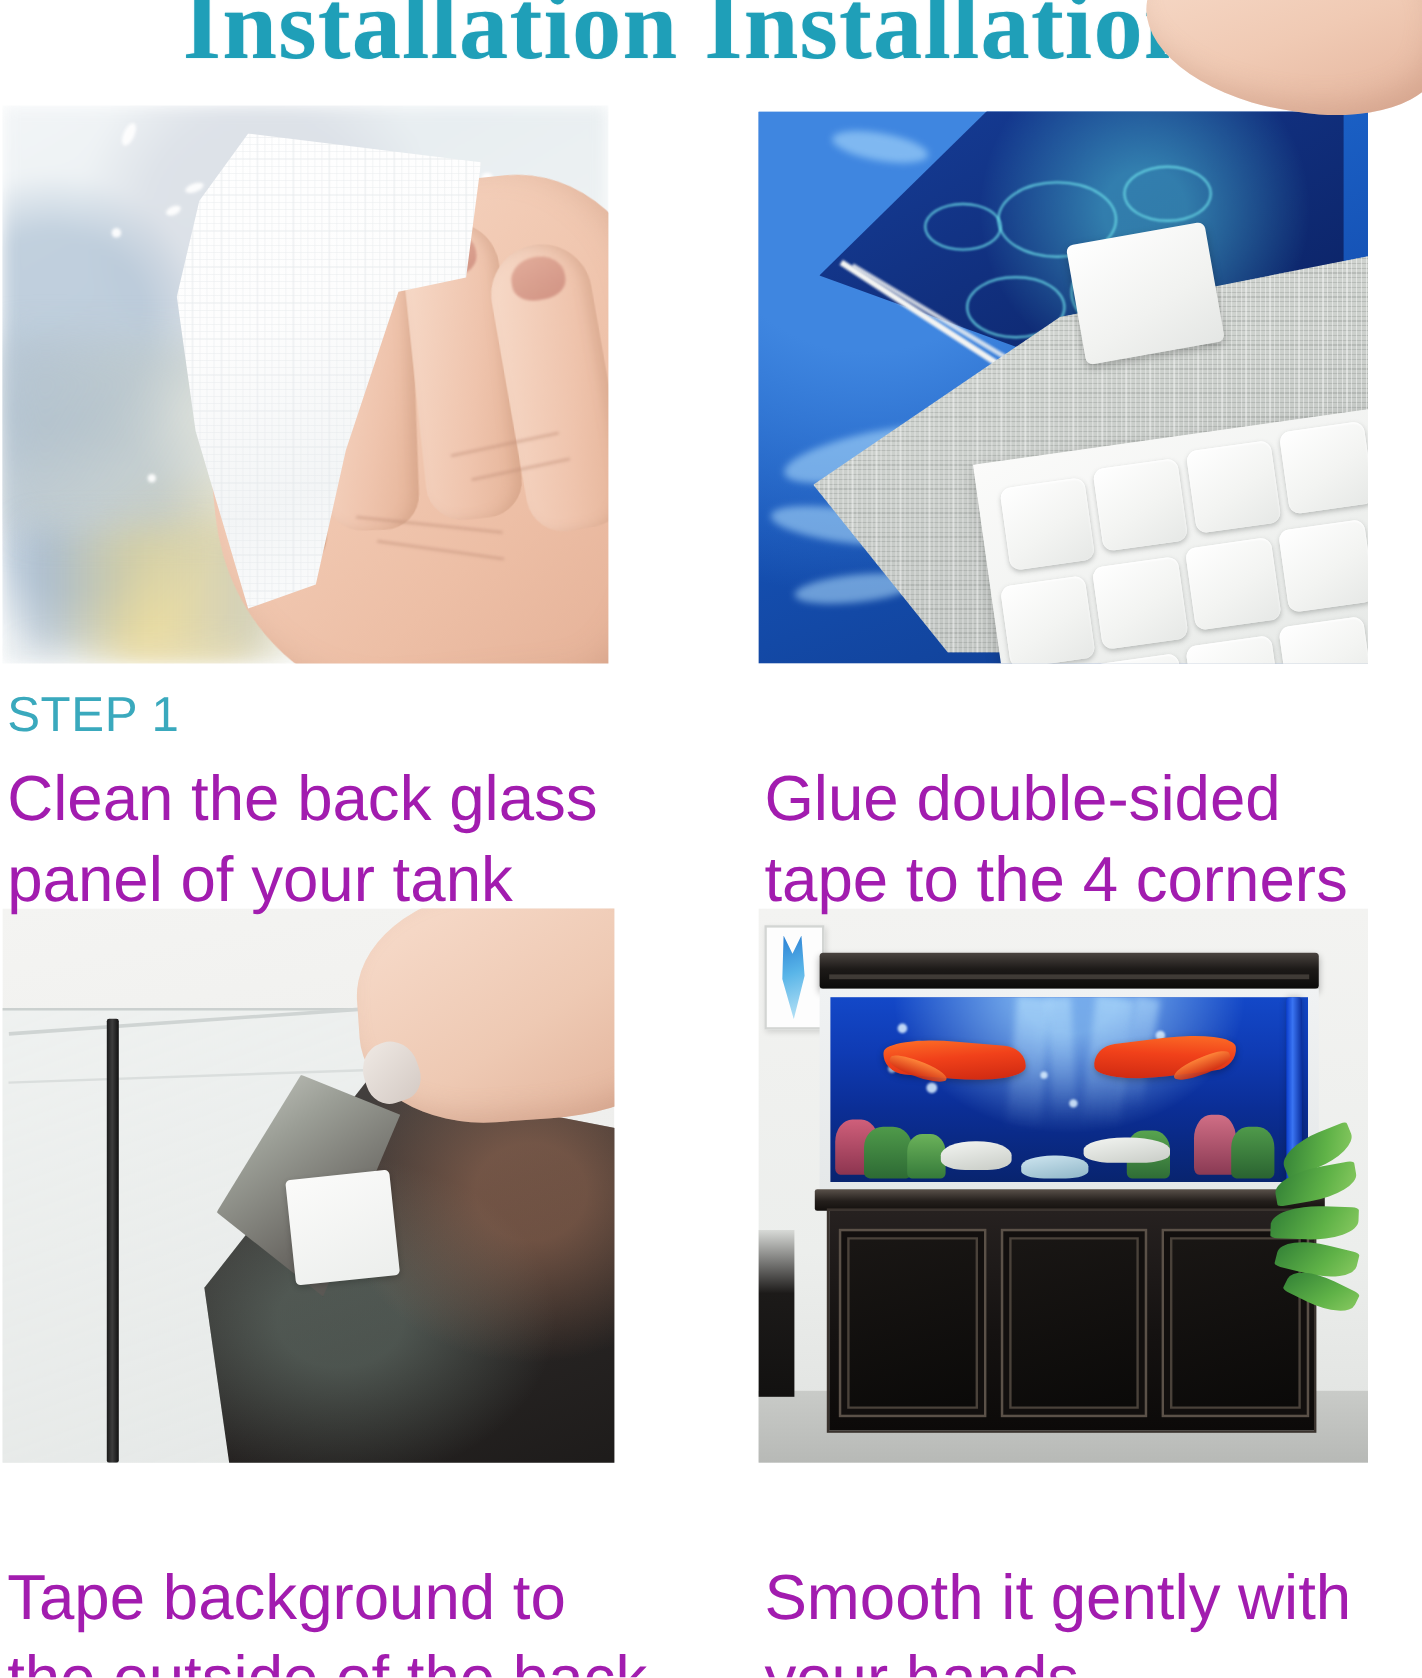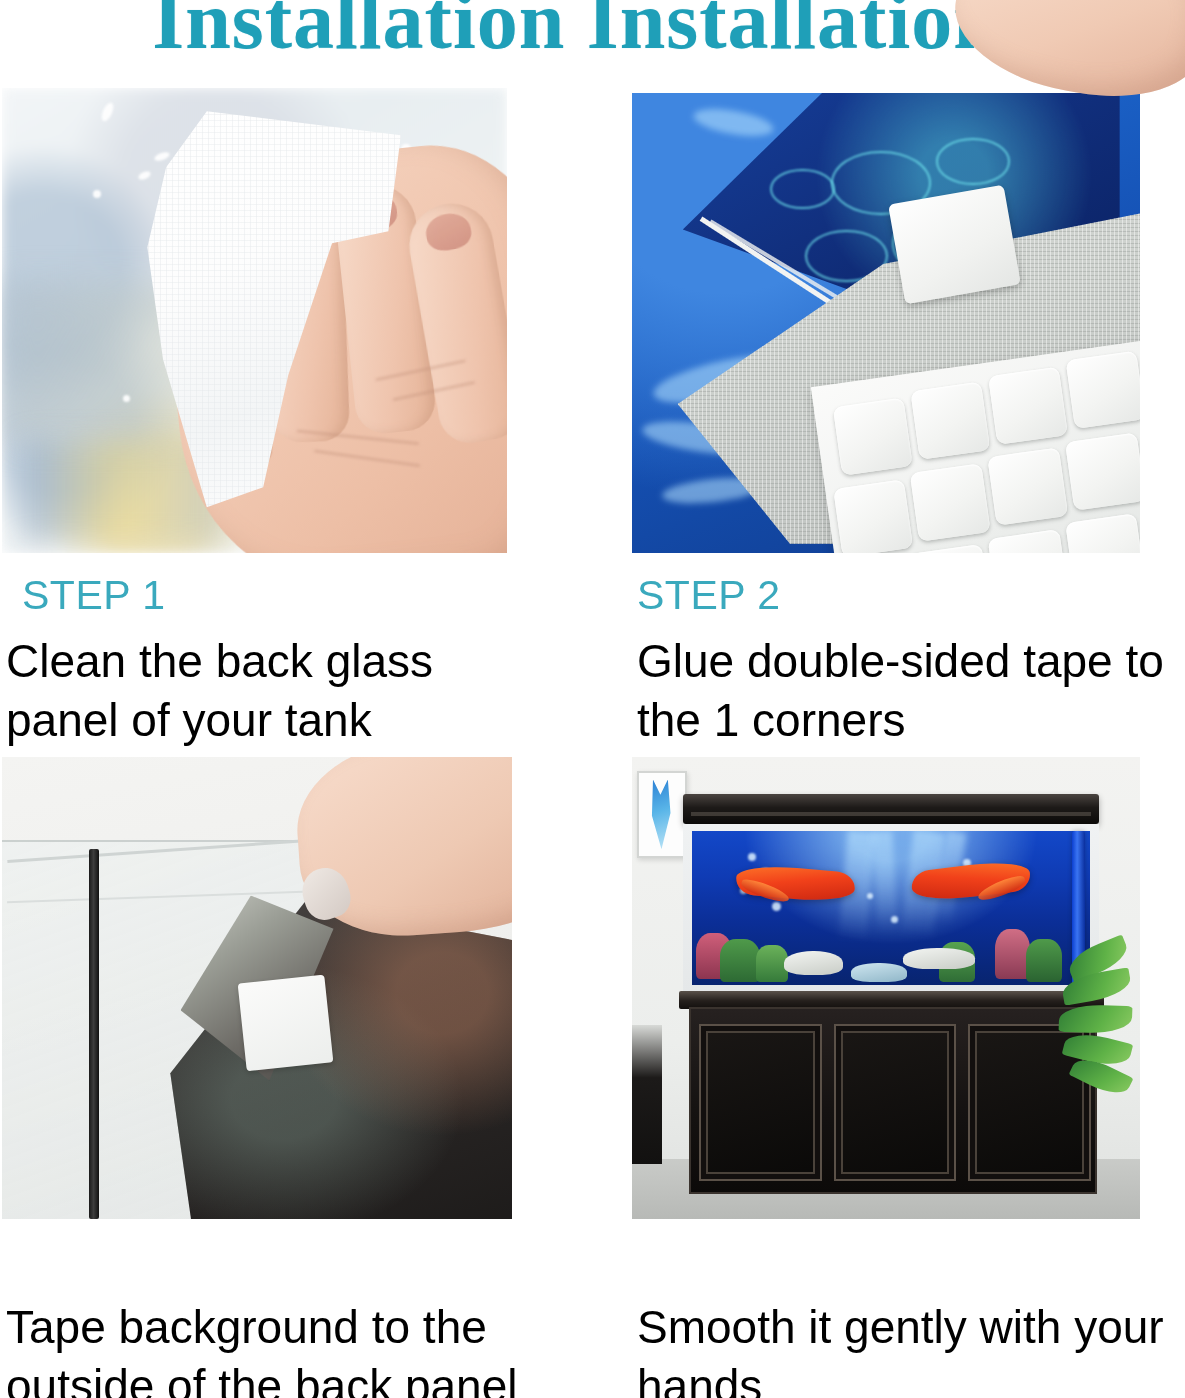--- a/index.html
+++ b/index.html
@@ -30,34 +30,34 @@
   .step-label{
     position:absolute;
     color:#3aa9bd;
     font-size:41px;
     letter-spacing:.5px;
     font-weight:400;
     white-space:nowrap;
   }
   .step-desc{
     position:absolute;
-    color:#000000;
-    font-size:46px;
+    color:#a21caf;
+    font-size:53px;
     line-height:1.28;
     width:540px;
     font-weight:400;
   }
 
   
   #photo1{left:2px;top:88px;width:505px;height:465px;}
   #photo2{left:632px;top:93px;width:508px;height:460px;}
   #photo3{left:2px;top:757px;width:510px;height:462px;}
   #photo4{left:632px;top:757px;width:508px;height:462px;}
 
-  #label1{left:6px;top:572px;margin-left:16px;}
+  #label1{left:6px;top:572px;}
   #desc1 {left:6px;top:632px;}
   #label2{left:637px;top:572px;}
   #desc2 {left:637px;top:632px;}
   #label3{left:6px;top:1238px;}
   #desc3 {left:6px;top:1298px;}
   #label4{left:637px;top:1238px;}
   #desc4 {left:637px;top:1298px;}
 
   
   .p1-bg{position:absolute;inset:0;
@@ -379,20 +379,19 @@
       <div class="leaf" style="left:4%;top:20%;width:80%;height:17%;transform:rotate(-10deg);"></div>
       <div class="leaf" style="left:0%;top:40%;width:84%;height:18%;transform:rotate(2deg);"></div>
       <div class="leaf" style="left:6%;top:60%;width:78%;height:17%;transform:rotate(14deg);"></div>
       <div class="leaf" style="left:14%;top:78%;width:70%;height:16%;transform:rotate(26deg);"></div>
     </div>
   </div>
 
   <div class="step-label" id="label1">STEP 1</div>
   <div class="step-desc" id="desc1">Clean the back glass panel of your tank</div>
 
-  <div class="step-label" id="label2">STEP 2</div>
-  <div class="step-desc" id="desc2">Glue double-sided tape to the 1 corners</div>
+  <div class="step-desc" id="desc2">Glue double-sided tape to the 4 corners</div>
 
   <div class="step-desc" id="desc3">Tape background to the outside of the back panel</div>
 
   <div class="step-desc" id="desc4">Smooth it gently with your hands</div>
 
 </div>
 
 </body></html>

